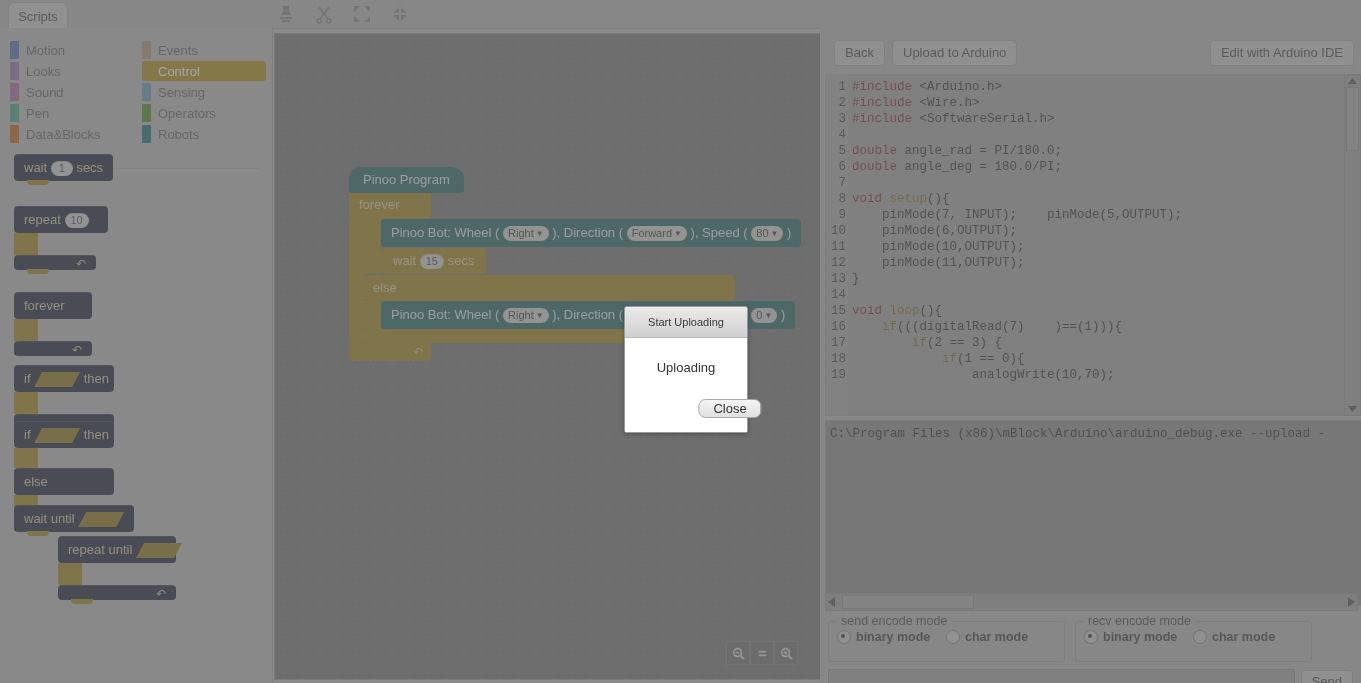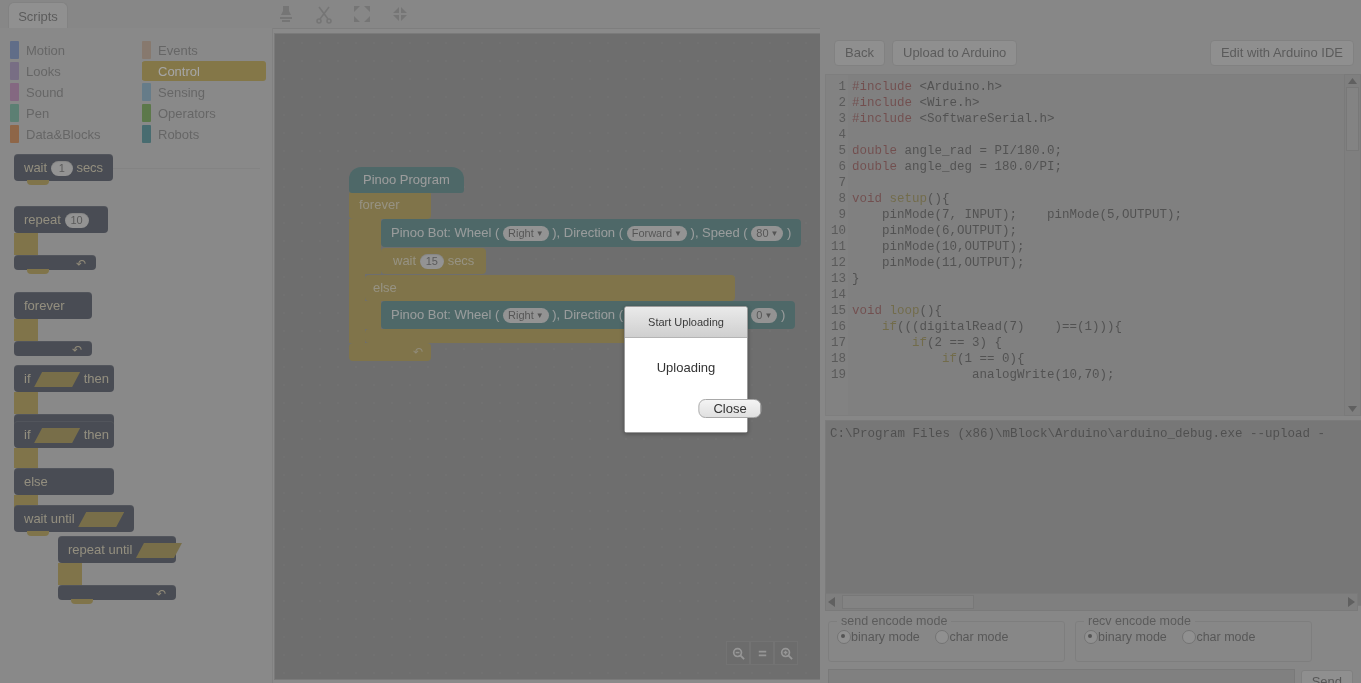--- a/index.html
+++ b/index.html
@@ -194,21 +194,21 @@
     position:absolute;left:5px;top:565px;width:531px;height:16px;
     background:#9b9b9b;border:1px solid #8e8e8e;
   }
   .hthumb{position:absolute;left:16px;top:1px;width:130px;height:12px;background:#a6a6a6;border:1px solid #8a8a8a;}
   .encode-wrap{position:absolute;left:8px;top:586px;width:525px;height:48px;display:flex;gap:10px;}
   fieldset.enc{
     border:1px solid #9a9a9a;border-radius:3px;margin:0;padding:2px 8px 6px 8px;
     width:237px;box-sizing:border-box;
   }
   fieldset.enc legend{font-size:12.5px;color:#3d3d3d;padding:0 4px;}
-  .radio{display:inline-flex;align-items:center;margin-right:12px;font-size:12.5px;color:#333;}
+  .radio{display:inline-flex;align-items:center;gap:5px;margin-right:12px;font-size:12.5px;color:#333;font-weight:bold;}
   .rdot{
     width:12px;height:12px;border-radius:50%;background:#c8c8c8;
     border:1px solid #7d7d7d;display:inline-block;position:relative;
   }
   .rdot.on:after{
     content:"";position:absolute;left:3px;top:3px;width:4px;height:4px;
     border-radius:50%;background:#2a2a2a;
   }
   .sendrow{position:absolute;left:8px;top:641px;width:525px;display:flex;gap:6px;align-items:center;}
   .sendinput{

